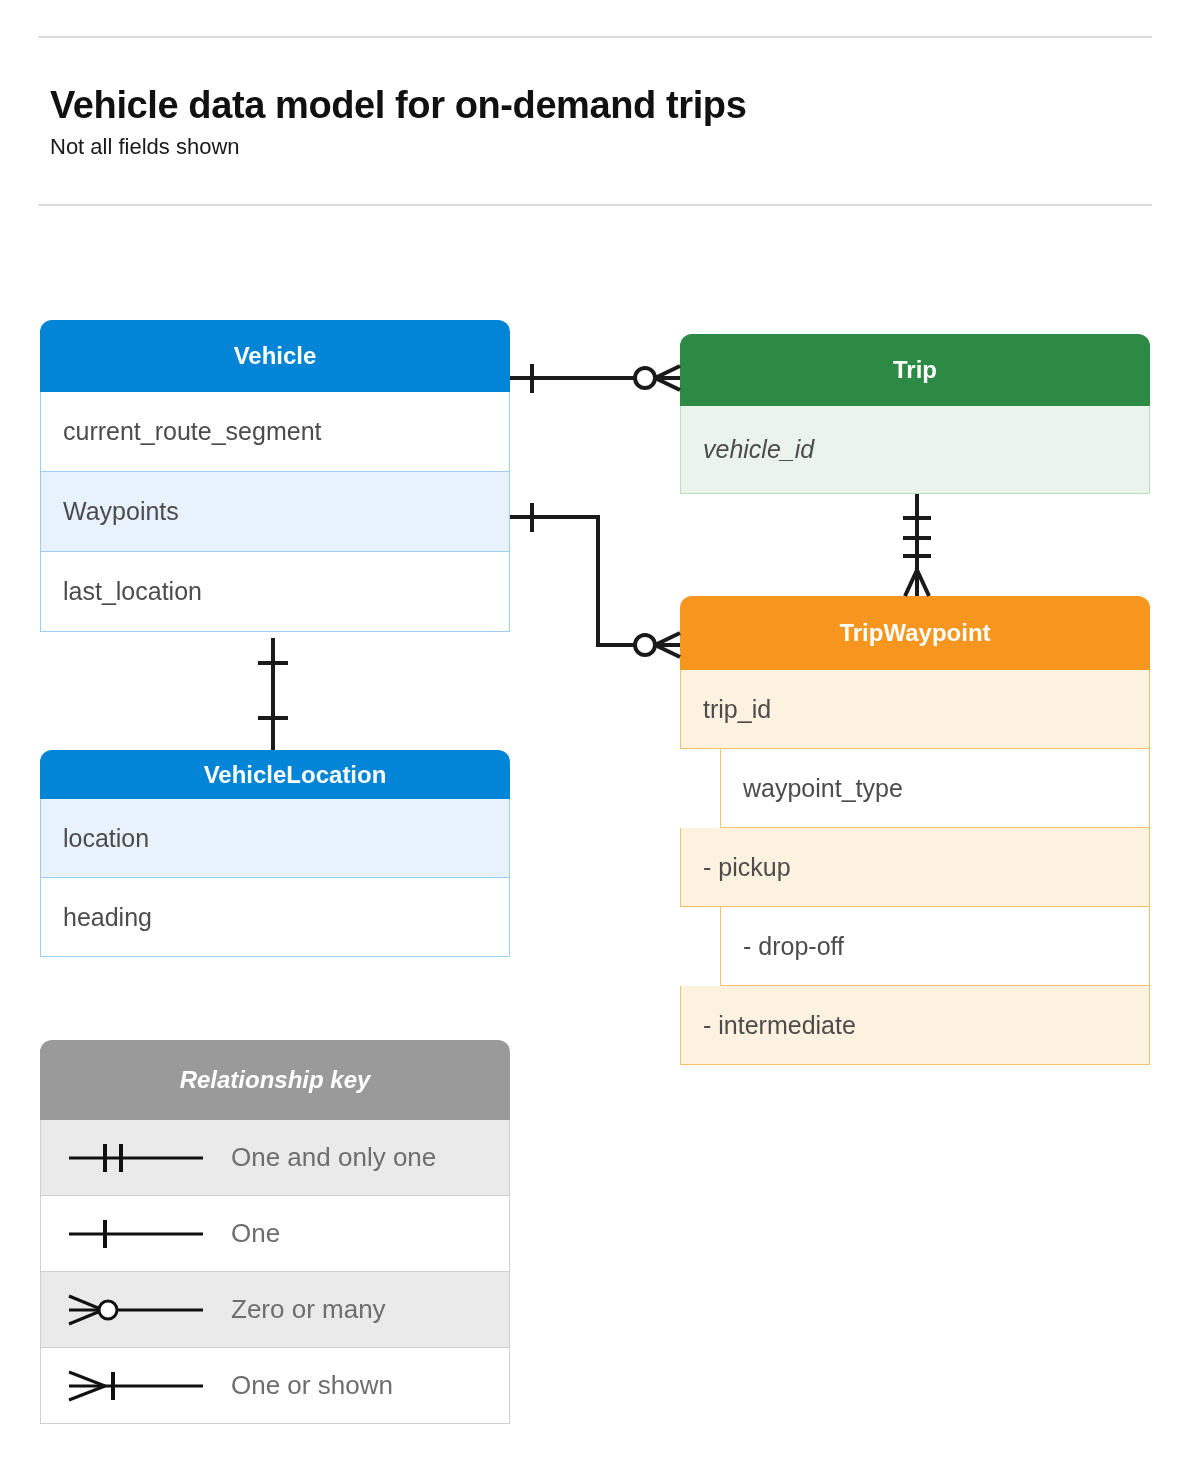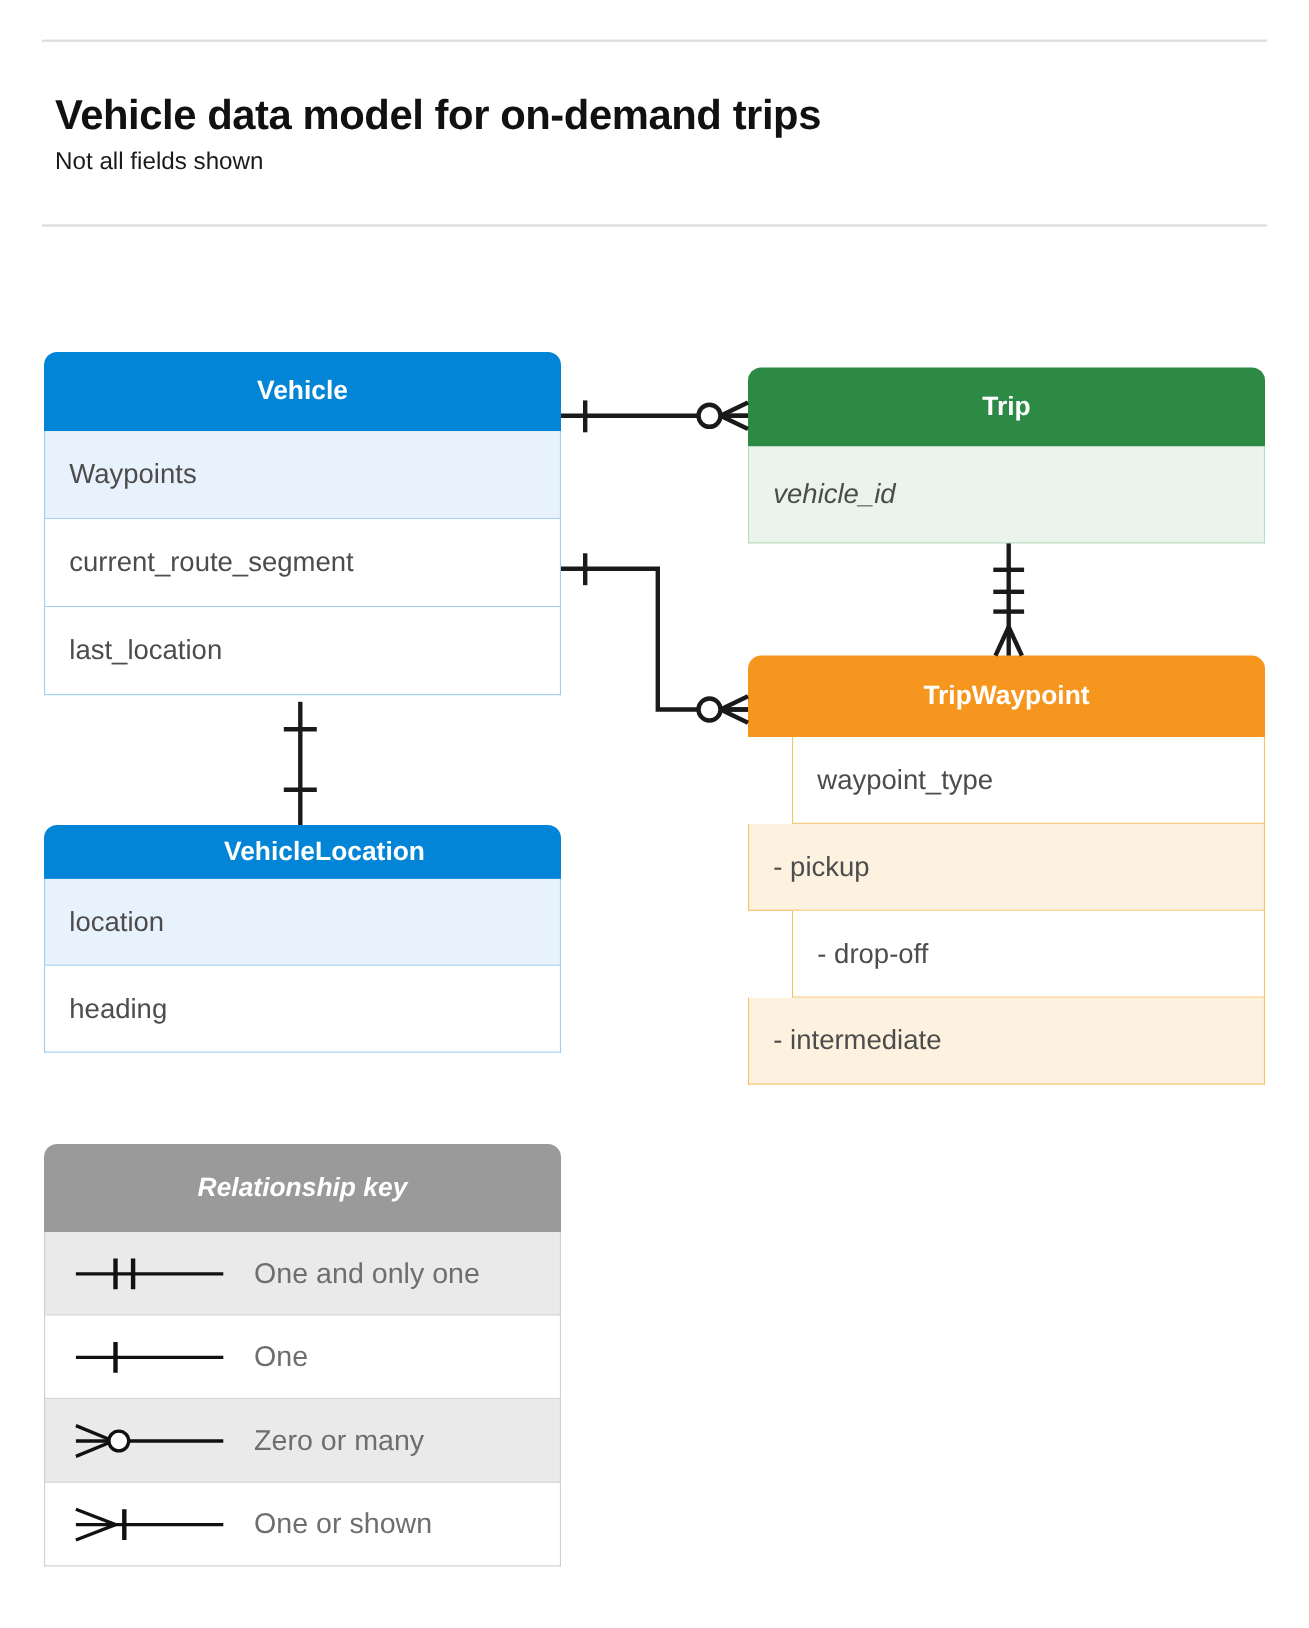--- a/index.html
+++ b/index.html
@@ -144,32 +144,33 @@
 </head>
 <body>
 
 <div class="rule" id="rule-top"></div>
 <div id="page-title">Vehicle data model for on-demand trips</div>
 <div id="page-subtitle">Not all fields shown</div>
 <div class="rule" id="rule-bot"></div>
 
 <div class="entity t-blue" id="entity-vehicle">
   <div class="entity-header">Vehicle</div>
+  <div class="entity-row row-plain">current_route_segment</div>
   <div class="entity-row row-alt">Waypoints</div>
-  <div class="entity-row row-plain">current_route_segment</div>
   <div class="entity-row row-plain">last_location</div>
 </div>
 
 <div class="entity t-green" id="entity-trip">
   <div class="entity-header">Trip</div>
   <div class="entity-row row-alt">vehicle_id</div>
 </div>
 
 <div class="entity t-orange" id="entity-tripwaypoint">
   <div class="entity-header">TripWaypoint</div>
+  <div class="entity-row row-alt">trip_id</div>
   <div class="entity-row row-plain">waypoint_type</div>
   <div class="entity-row row-alt">  -  pickup</div>
   <div class="entity-row row-plain">  -  drop-off</div>
   <div class="entity-row row-alt">  -  intermediate</div>
 </div>
 
 <div class="entity t-blue" id="entity-vehiclelocation">
   <div class="entity-header">VehicleLocation</div>
   <div class="entity-row row-alt">location</div>
   <div class="entity-row row-plain">heading</div>

